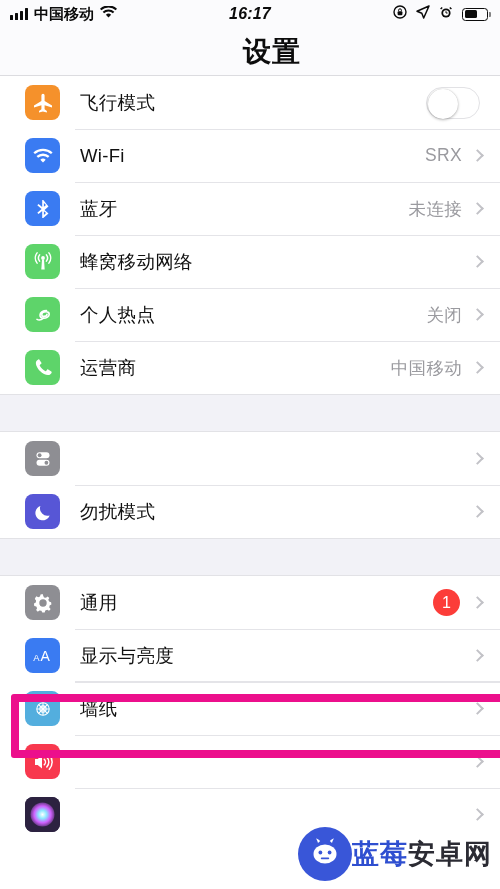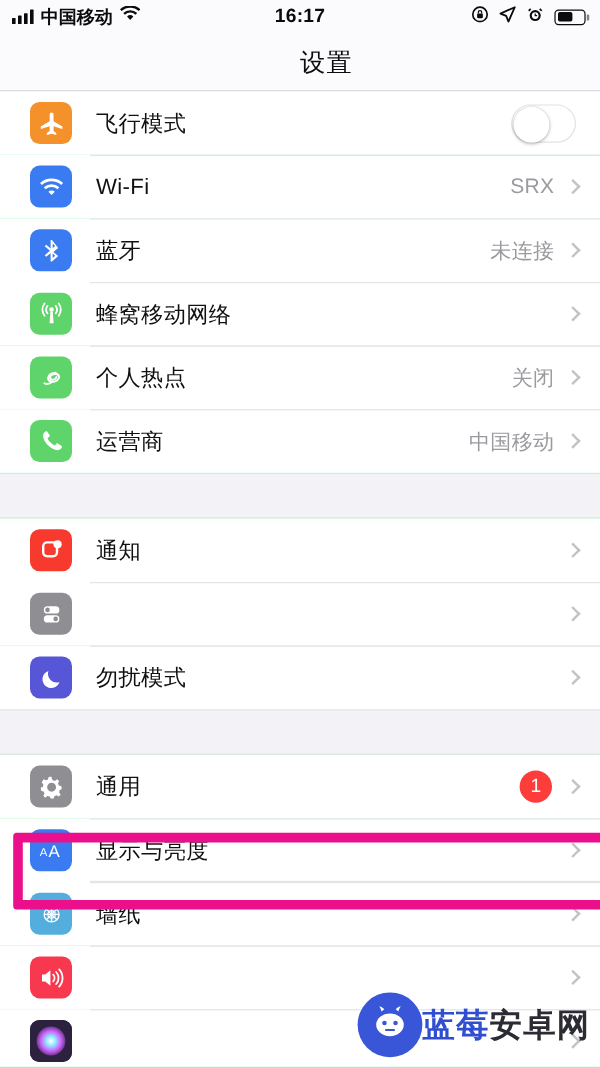--- a/index.html
+++ b/index.html
@@ -13,41 +13,41 @@
   }
 
   
   .statusbar{
     height:28px; display:flex; align-items:center;
     padding:0 12px 0 10px; background:#fbfbfd;
     position:relative;
   }
   .sb-left{display:flex;align-items:center;gap:6px;flex:0 0 auto;}
   .sb-center{position:absolute;left:0;right:0;text-align:center;
-    font-size:16px;font-weight:bold;color:#0b0b0b;letter-spacing:.2px;}
+    font-size:16px;font-weight:bold;color:#0b0b0b;letter-spacing:.2px;font-style:italic;}
   .sb-right{margin-left:auto;display:flex;align-items:center;gap:9px;position:relative;z-index:2;}
   .bars{display:flex;align-items:flex-end;gap:2px;height:12px;}
   .bars i{width:3px;background:#0b0b0b;border-radius:.5px;display:block;}
   .bars i:nth-child(1){height:5px;}
   .bars i:nth-child(2){height:7px;}
   .bars i:nth-child(3){height:9.5px;}
   .bars i:nth-child(4){height:12px;}
   .carrier{font-size:15px;font-weight:bold;color:#0b0b0b;letter-spacing:0;}
   .battery{width:26px;height:13px;border:1.6px solid #0b0b0b;border-radius:3.5px;
     padding:1.6px;position:relative;}
   .battery::after{content:"";position:absolute;right:-4px;top:3.5px;width:2px;height:5px;
     background:#0b0b0b;border-radius:0 1px 1px 0;opacity:.5;}
   .battery span{display:block;height:100%;width:58%;background:#0b0b0b;border-radius:1.5px;}
 
   
   .titlebar{
     height:48px;background:#fbfbfd;display:flex;align-items:center;justify-content:center;
     border-bottom:1px solid #dcdce0;
   }
-  .titlebar h1{font-size:21px;font-weight:normal;color:#0c0c0c;letter-spacing:1px;margin-left:44px;}
+  .titlebar h1{font-size:28px;font-weight:bold;color:#0c0c0c;letter-spacing:1px;margin-left:44px;}
 
   
   .list{background:#f2f2f7;}
   .group{background:#86efac;}
   .gap{height:38px;background:#f2f2f7;border-top:1px solid #e2e2e6;border-bottom:1px solid #e2e2e6;}
 
   .row{
     height:53px; display:flex; align-items:center;
     padding-left:25px; padding-right:14px; background:#fff;
     position:relative;
@@ -238,31 +238,20 @@
       <span class="label">运营商</span>
       <span class="spacer"></span>
       <span class="value">中国移动</span>
       <span class="chevron"></span>
     </div>
   </div>
 
   <div class="gap"></div>
 
   <div class="group">
-    <div class="row">
-      <span class="app-icon" style="background:#f8392e">
-        <svg width="24" height="24" viewBox="0 0 24 24">
-            <rect x="5" y="5" width="11.5" height="11.5" rx="3.2" fill="none" stroke="#fff" stroke-width="2"></rect>
-            <circle cx="17" cy="6.6" r="3.4" fill="#fff"></circle>
-          </svg>
-      </span>
-      <span class="label">通知</span>
-      <span class="spacer"></span>
-      <span class="chevron"></span>
-    </div>
 
     <div class="row">
       <span class="app-icon" style="background:#8e8e93">
         <svg width="24" height="24" viewBox="0 0 24 24">
             <rect x="5.5" y="5.2" width="13" height="6.1" rx="3.05" fill="#fff"></rect>
             <circle cx="8.6" cy="8.25" r="1.9" fill="#8e8e93"></circle>
             <rect x="5.5" y="12.7" width="13" height="6.1" rx="3.05" fill="#fff"></rect>
             <circle cx="15.4" cy="15.75" r="1.9" fill="#8e8e93"></circle>
           </svg>
       </span>

